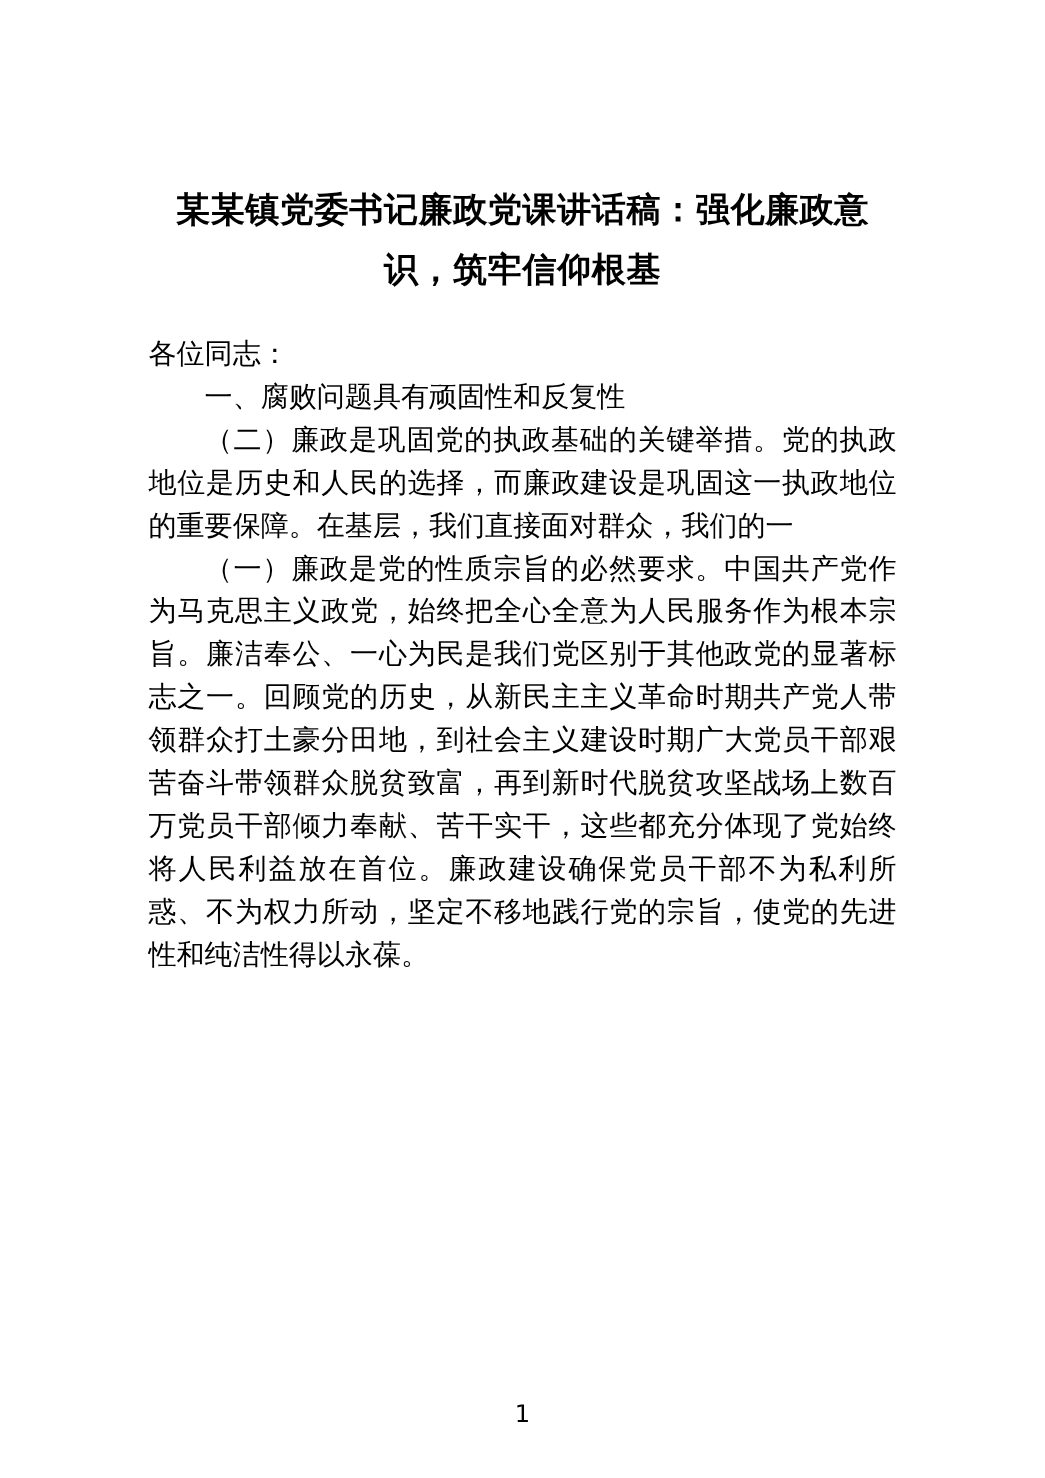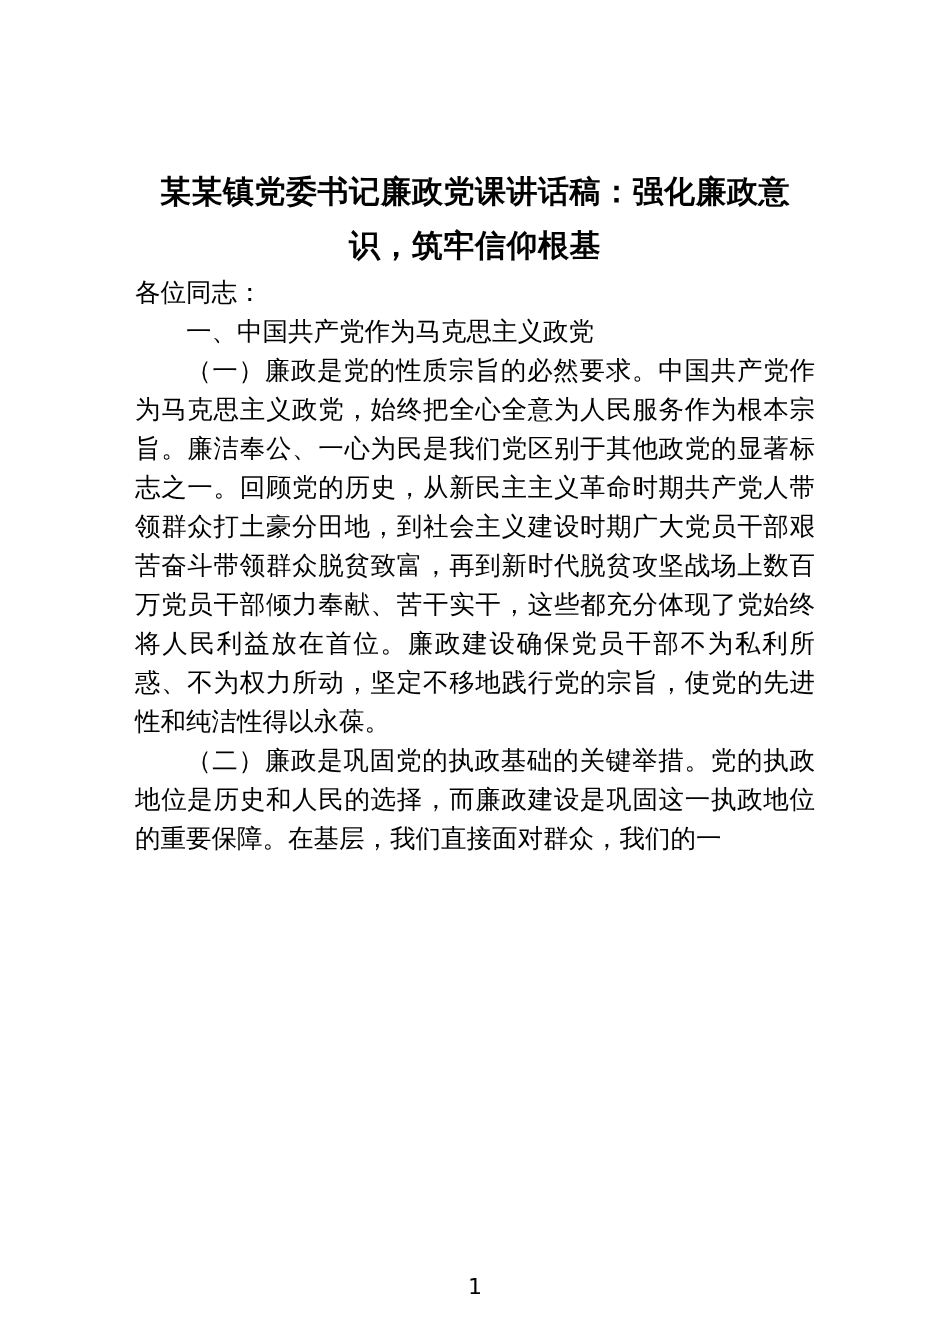--- a/index.html
+++ b/index.html
@@ -24,20 +24,21 @@
   }
   .doc-title {
     font-size: 31px;
     font-weight: bold;
     line-height: 1.75;
     text-align: center;
     margin: 68px 0 0 0;
     letter-spacing: 0.5px;
   }
   .body-block {
+    margin-top: 30px;
   }
   p.para {
     font-size: 25.5px;
     line-height: 1.53;
     margin: 0;
     text-align: justify;
     text-justify: inter-ideograph;
     letter-spacing: 0px;
   }
   p.indent {
@@ -55,20 +56,20 @@
 </style>
 </head>
 <body>
 
 <div class="page">
 
   <h1 class="doc-title">某某镇党委书记廉政党课讲话稿：强化廉政意识，筑牢信仰根基</h1>
 
   <div class="body-block">
     <p class="para">各位同志：</p>
-    <p class="para indent">一、中国共产党作为马克思主义政党</p>
+    <p class="para indent">一、腐败问题具有顽固性和反复性</p>
+    <p class="para indent">（二）廉政是巩固党的执政基础的关键举措。党的执政地位是历史和人民的选择，而廉政建设是巩固这一执政地位的重要保障。在基层，我们直接面对群众，我们的一</p>
     <p class="para indent">（一）廉政是党的性质宗旨的必然要求。中国共产党作为马克思主义政党，始终把全心全意为人民服务作为根本宗旨。廉洁奉公、一心为民是我们党区别于其他政党的显著标志之一。回顾党的历史，从新民主主义革命时期共产党人带领群众打土豪分田地，到社会主义建设时期广大党员干部艰苦奋斗带领群众脱贫致富，再到新时代脱贫攻坚战场上数百万党员干部倾力奉献、苦干实干，这些都充分体现了党始终将人民利益放在首位。廉政建设确保党员干部不为私利所惑、不为权力所动，坚定不移地践行党的宗旨，使党的先进性和纯洁性得以永葆。</p>
-    <p class="para indent">（二）廉政是巩固党的执政基础的关键举措。党的执政地位是历史和人民的选择，而廉政建设是巩固这一执政地位的重要保障。在基层，我们直接面对群众，我们的一</p>
   </div>
 
   <div class="page-number">1</div>
 
 </div>
 
 </body></html>

